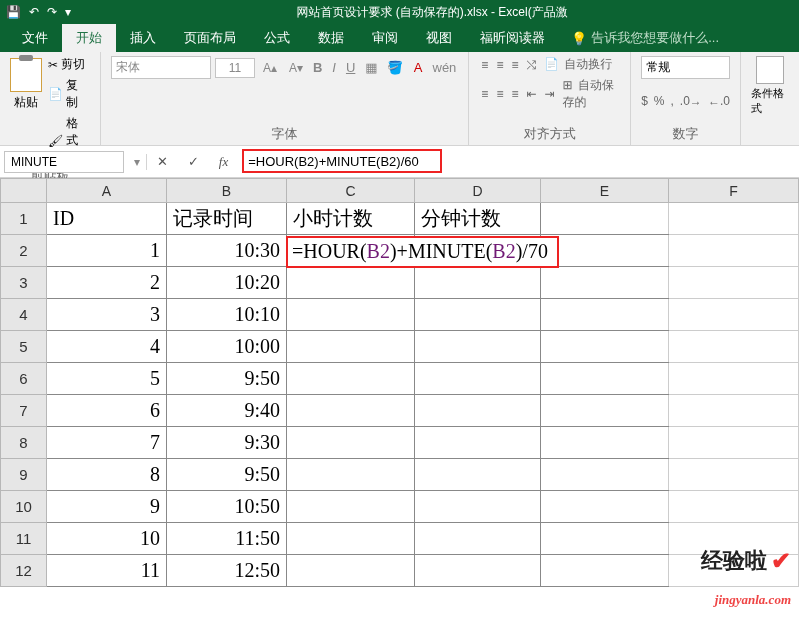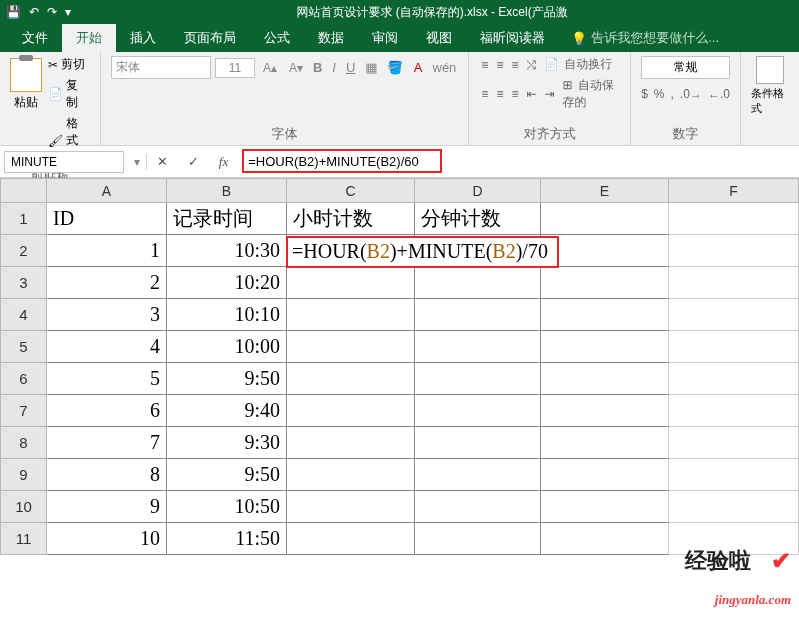--- a/index.html
+++ b/index.html
@@ -24,21 +24,21 @@
 .font-group-inner { display: flex; flex-direction: row; gap: 4px; }
 .font-row1 { display: flex; gap: 4px; align-items: center; }
 .font-sel { border: 1px solid #c4c4c4; background: #fff; padding: 2px 4px; font-size: 12px; min-width: 100px; color: #888; }
 .font-size-sel { border: 1px solid #c4c4c4; background: #fff; padding: 2px 4px; font-size: 12px; width: 40px; text-align: center; color: #888; }
 .btn-sm { padding: 2px 4px; color: #888; cursor: pointer; }
 .font-row2 { display: flex; gap: 6px; align-items: center; font-size: 13px; color: #888; }
 .font-row2 span { cursor: pointer; padding: 0 2px; }
 .align-group { display: flex; flex-direction: column; gap: 4px; }
 .align-row { display: flex; gap: 4px; font-size: 12px; color: #666; align-items: center; }
 .align-row span { cursor: pointer; padding: 0 2px; }
-.num-group { display: flex; flex-direction: column; gap: 8px; text-align: center; }
+.num-group { display: flex; flex-direction: column; gap: 15px; }
 .num-sel { border: 1px solid #c4c4c4; background: #fff; padding: 2px 4px; font-size: 12px; min-width: 70px; }
 .num-row2 { display: flex; gap: 6px; color: #666; }
 .style-group { display: flex; flex-direction: column; align-items: center; gap: 2px; font-size: 11px; }
 .cond-fmt-icon { width: 28px; height: 28px; background: #fff; border: 1px solid #aaa; position: relative; }
 .formula-bar-row { display: flex; align-items: center; height: 32px; border-bottom: 1px solid #d4d4d4; background: #fff; }
 .namebox { border: 1px solid #c4c4c4; width: 120px; padding: 3px 6px; font-size: 12px; margin: 0 4px; }
 .fbar-btns { display: flex; gap: 0; align-items: center; border-left: 1px solid #d4d4d4; }
 .fbar-btns span { padding: 0 10px; font-size: 13px; color: #555; cursor: pointer; }
 .fbar-fx { font-style: italic; font-family: "Times New Roman"; }
 .formula-input-wrap { flex: 1; padding-left: 8px; position: relative; }
@@ -52,25 +52,25 @@
 .grid td { border: 1px solid #888; font-family: SimSun, serif; font-size: 20px; padding: 2px 6px; height: 32px; vertical-align: middle; }
 .grid tr.hrow td { font-size: 20px; }
 .col-A { width: 120px; }
 .col-B { width: 120px; }
 .col-C { width: 128px; }
 .col-D { width: 126px; }
 .col-E { width: 128px; }
 .col-F { width: 130px; }
 .right-align { text-align: right; }
 .cell-edit-overlay { position: absolute; border: 2px solid #e22; background: #fff; font-family: SimSun, serif; font-size: 20px; padding: 2px 4px; white-space: nowrap; }
-.ref-blue { color: #a16207; }
+.ref-blue { color: #701a75; }
 .formula-black { color: #000; }
 .marching { border: 1px dashed #217346; }
 .watermark { position: absolute; right: 8px; bottom: 14px; font-family: "Microsoft YaHei"; font-weight: bold; color: #222; text-align: right; }
-.watermark .big { font-size: 22px; display: flex; align-items: center; gap: 20px; }
+.watermark .big { font-size: 22px; display: flex; align-items: center; gap: 4px; }
 .watermark .small { font-size: 13px; font-style: italic; color: #ef4444; margin-top: 16px; }
 .watermark .check { color: #e33; font-size: 24px; }
 </style>
 </head>
 <body>
 
 <div class="title-bar">
   <div class="qat">
     <span>💾</span>
     <span>↶</span>
@@ -312,20 +312,29 @@
         </tr>
   <tr>
           <th class="rowh">11</th>
           <td class="right-align">10</td>
           <td class="right-align">11:50</td>
           <td></td>
           <td></td>
           <td style="border-right:1px solid #ccc;"></td>
           <td style="border:1px solid #ccc;"></td>
         </tr>
+  <tr>
+          <th class="rowh">12</th>
+          <td class="right-align">11</td>
+          <td class="right-align">12:50</td>
+          <td></td>
+          <td></td>
+          <td style="border-right:1px solid #ccc;"></td>
+          <td style="border:1px solid #ccc;"></td>
+        </tr>
 </tbody>
     </table>
 
 <div class="cell-edit-overlay" style="top:58px; left:286px; width:273px; height:32px;">
   <span class="formula-black">=HOUR(</span><span class="ref-blue">B2</span><span class="formula-black">)+MINUTE(</span><span class="ref-blue">B2</span><span class="formula-black">)/70</span>
 </div>
 </div>
 
 <div class="watermark">
   <div class="big">

